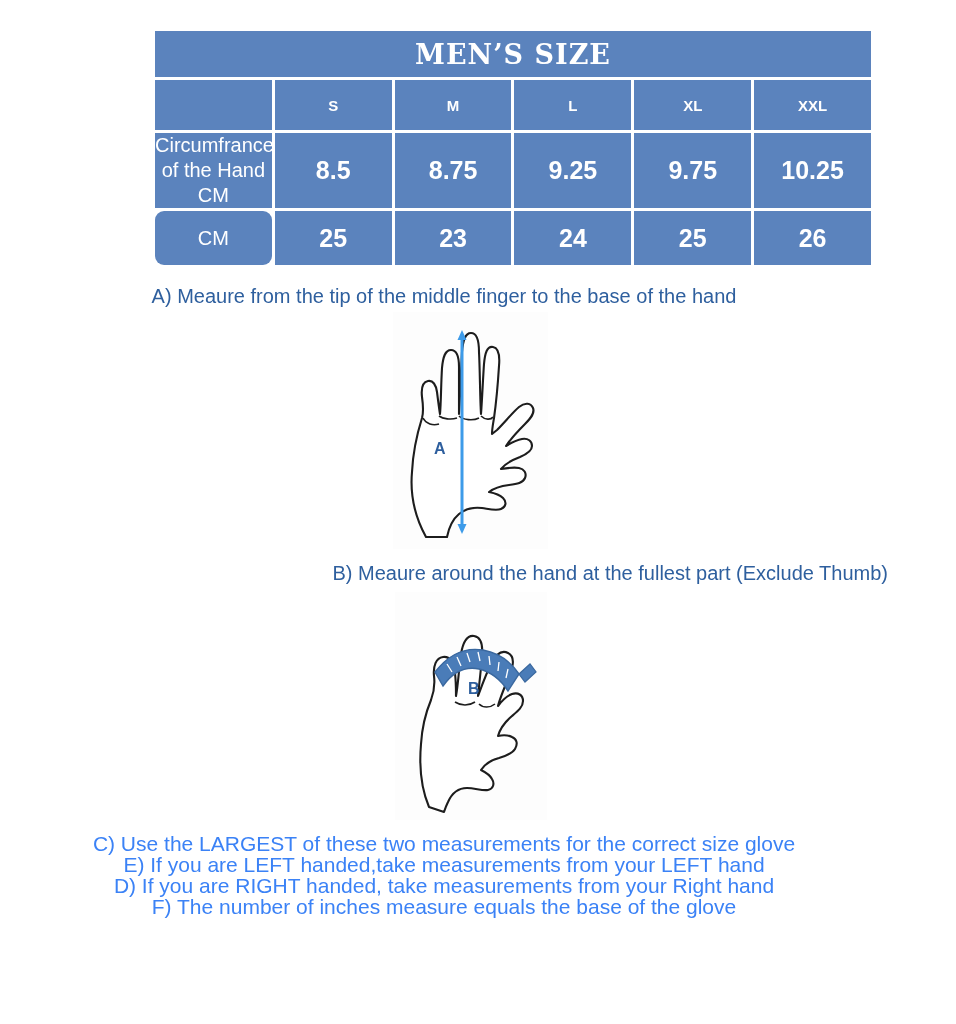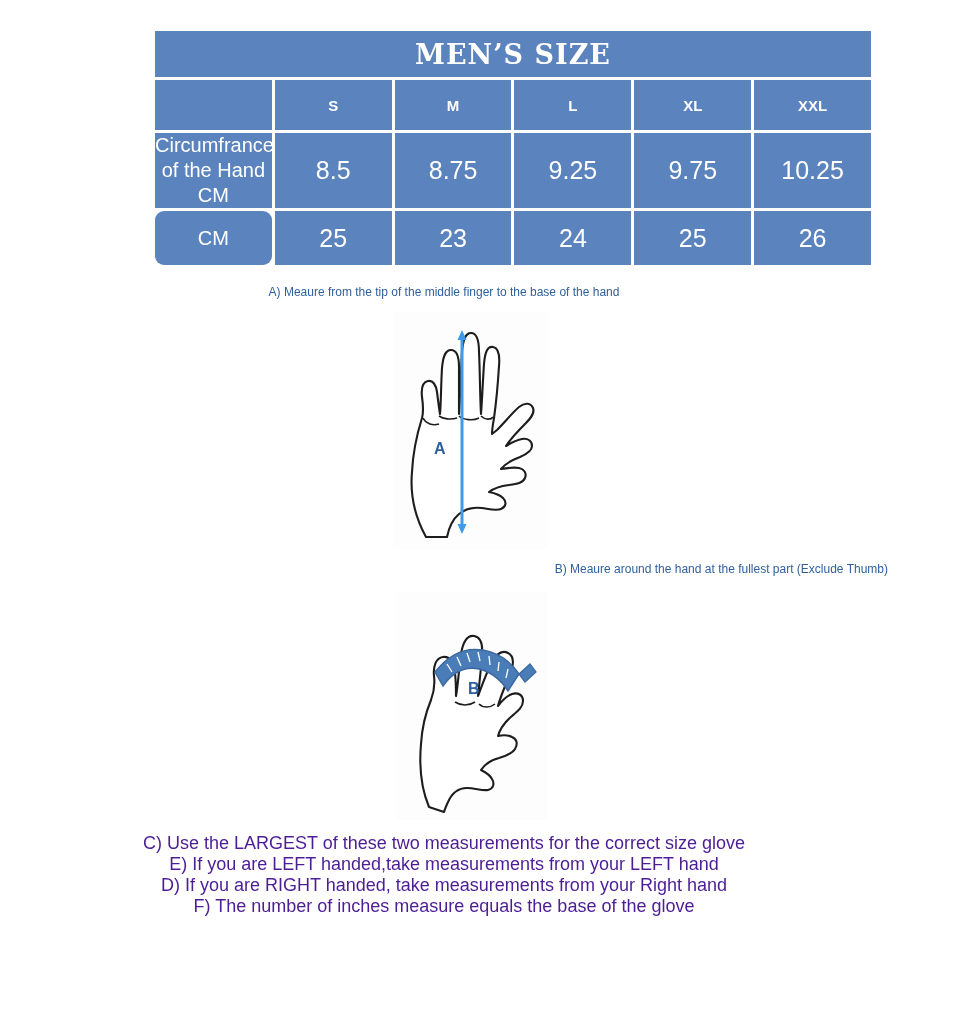--- a/index.html
+++ b/index.html
@@ -63,44 +63,44 @@
     padding-left: 10px;
     line-height: 1.25;
   }
   td.row-label.center {
     text-align: center;
     padding-left: 0;
     border-radius: 9px;
   }
   td.val {
     font-size: 25px;
-    font-weight: normal;
+    font-weight: bold;
   }
   tr.r1 td { height: 68px; margin-top: 34px; }
   tr.r2 td { height: 54px; }
 
   
   .caption {
     position: absolute;
     width: 100%;
     text-align: center;
-    font-size: 12px;
+    font-size: 20px;
     color: #2e5f9e;
   }
   #cap-a { top: 285px; }
   #cap-b { top: 562px; text-align: right; }
 
   .footer-notes {
     position: absolute;
     top: 833px;
     width: 100%;
     text-align: center;
-    font-size: 18px;
+    font-size: 21px;
     line-height: 21px;
-    color: #4c1d95;
+    color: #3b82f6;
   }
 
   
   .figure {
     position: absolute;
     background: #fdfdfd;
   }
   #fig-a {
     left: 393px;
     top: 312px;

